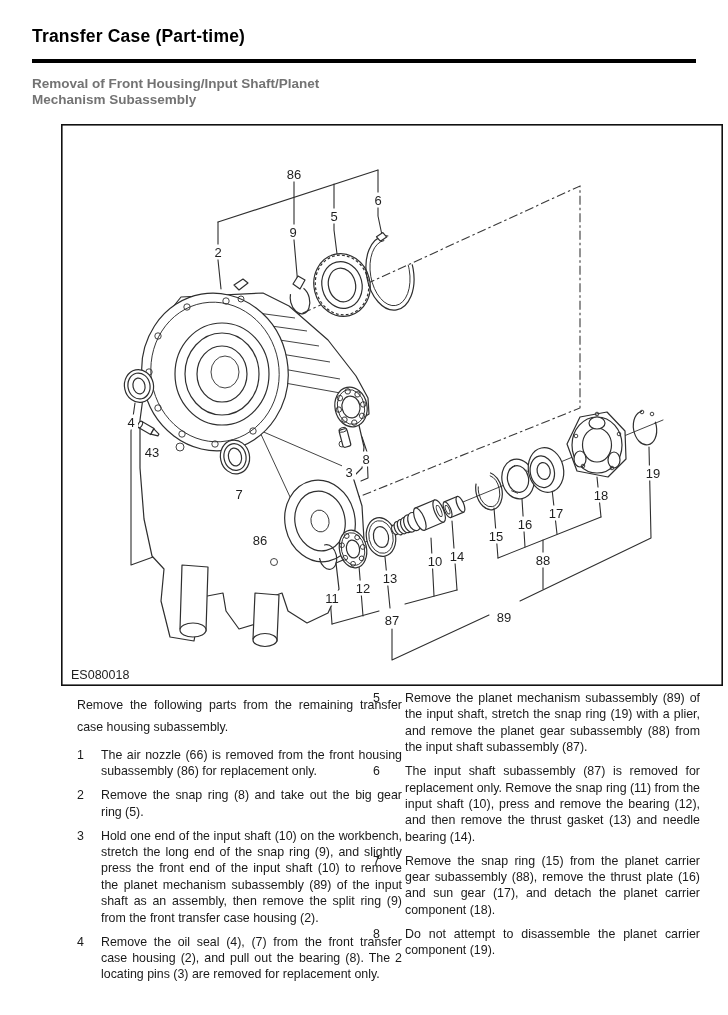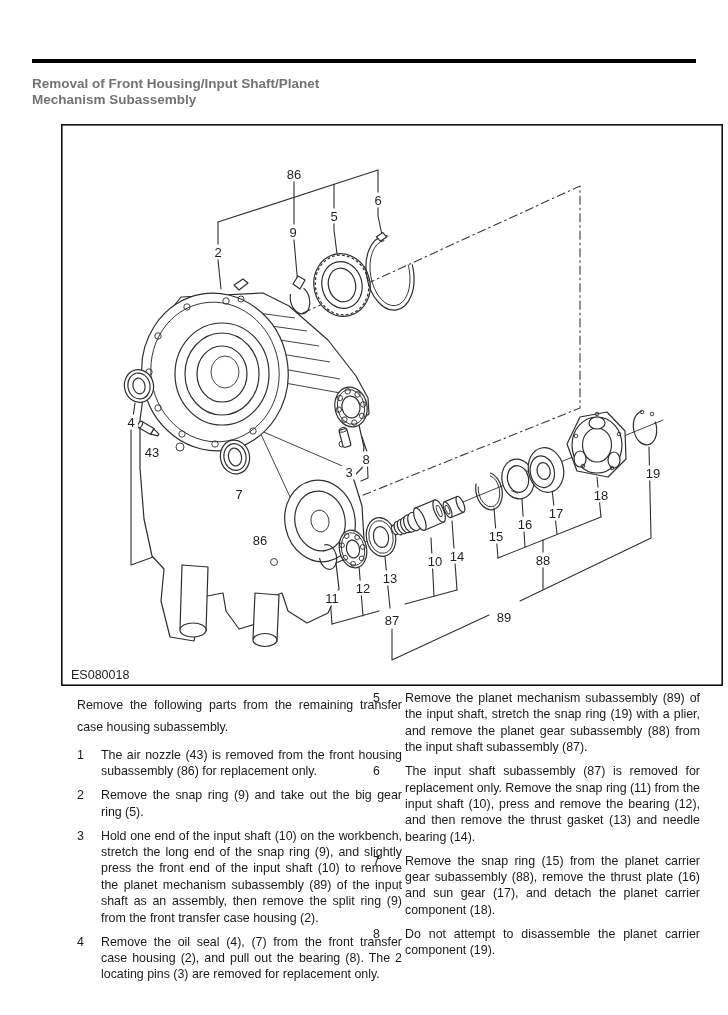--- a/index.html
+++ b/index.html
@@ -27,20 +27,21 @@
   .item{display:flex;margin-bottom:7.5px;}
   .item .num{flex:0 0 24px;}
   #col-right .item .num{flex:0 0 32px;}
   .item .txt{flex:1 1 auto;text-align:justify;}
 </style>
 </head>
 <body>
 
 <div id="page">
 
+  <div id="title" class="abs">Transfer Case (Part-time)</div>
   <div id="rule" class="abs"></div>
   <div id="subtitle" class="abs">Removal of Front Housing/Input Shaft/Planet Mechanism Subassembly</div>
 
   <div id="figwrap" class="abs">
   <svg width="662" height="562" viewBox="30 124 662 562" xmlns="http://www.w3.org/2000/svg">
     <defs>
       <pattern id="kn" width="2.6" height="2.6" patternUnits="userSpaceOnUse" patternTransform="rotate(45)">
         <rect width="2.6" height="2.6" fill="#ffffff"></rect>
         <line x1="0" y1="0" x2="0" y2="2.6" stroke="#333333" stroke-width="1.5"></line>
       </pattern>
@@ -357,25 +358,25 @@
     </g>
 
     <text class="figcode" x="40" y="679">ES080018</text>
   </svg>
   </div>
 
   <div id="col-left" class="col">
     <div id="intro">Remove the following parts from the remaining transfer case housing subassembly.</div>
     <div class="item">
       <span class="num">1</span>
-      <span class="txt">The air nozzle (43) is removed from the front housing subassembly (86) for replacement only.</span>
+      <span class="txt">The air nozzle (66) is removed from the front housing subassembly (86) for replacement only.</span>
     </div>
     <div class="item">
       <span class="num">2</span>
-      <span class="txt">Remove the snap ring (9) and take out the big gear ring (5).</span>
+      <span class="txt">Remove the snap ring (8) and take out the big gear ring (5).</span>
     </div>
     <div class="item">
       <span class="num">3</span>
       <span class="txt">Hold one end of the input shaft (10) on the workbench, stretch the long end of the snap ring (9), and slightly press the front end of the input shaft (10) to remove the planet mechanism subassembly (89) of the input shaft as an assembly, then remove the split ring (9) from the front transfer case housing (2).</span>
     </div>
     <div class="item">
       <span class="num">4</span>
       <span class="txt">Remove the oil seal (4), (7) from the front transfer case housing (2), and pull out the bearing (8). The 2 locating pins (3) are removed for replacement only.</span>
     </div>
   </div>

